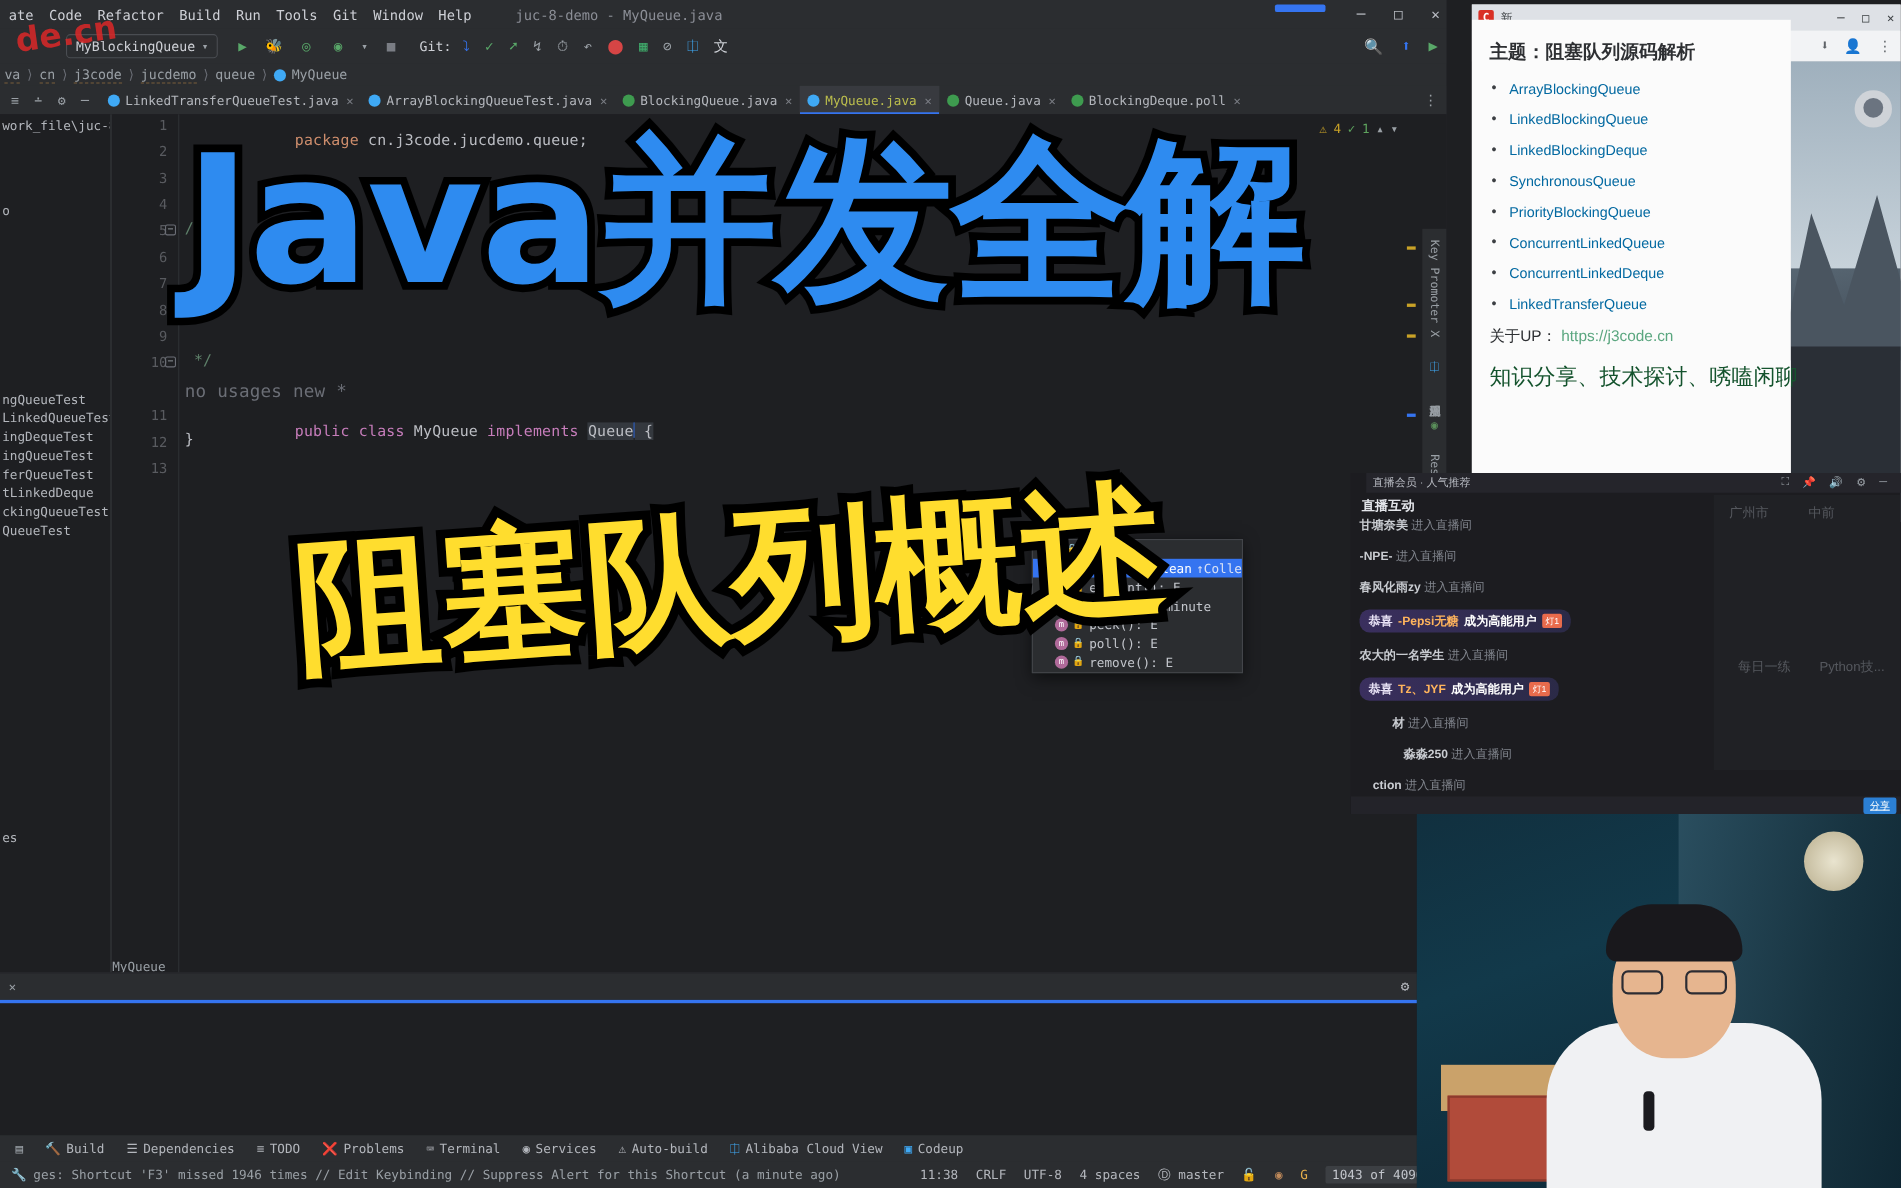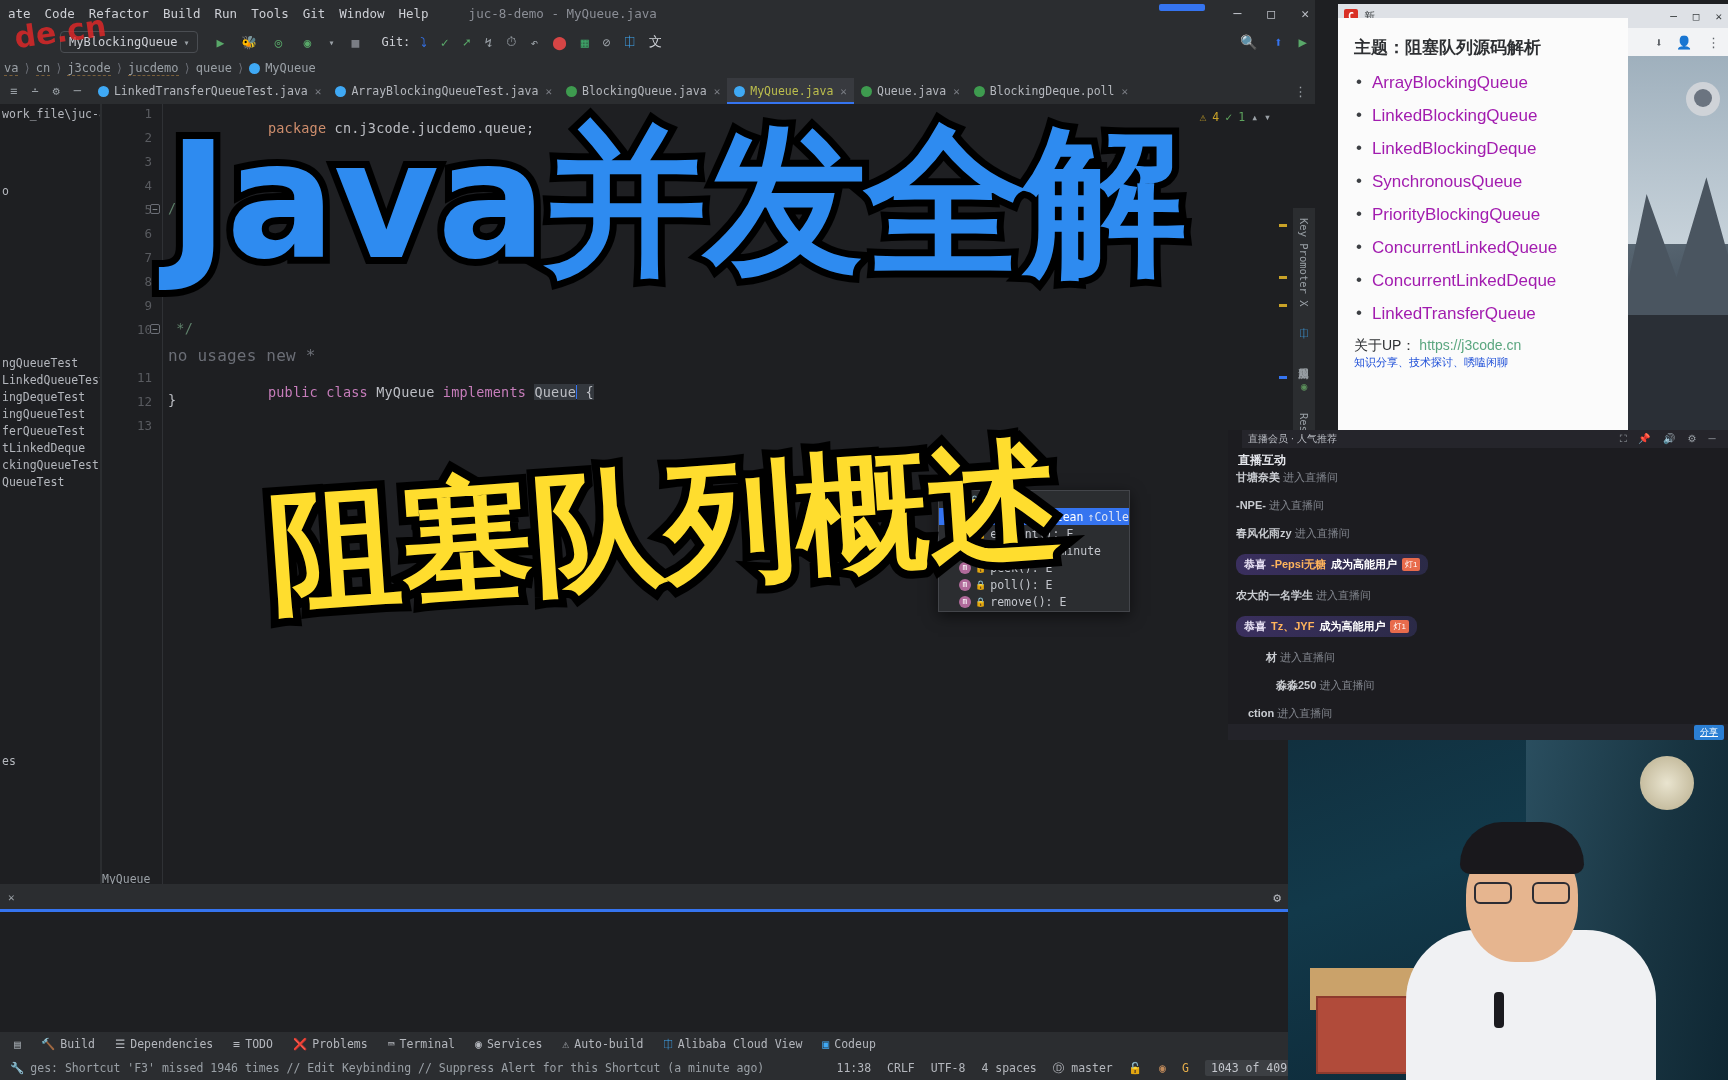--- a/index.html
+++ b/index.html
@@ -177,25 +177,25 @@
   .bw-nav { position: absolute; left: 0; top: 24px; width: 100%; height: 28px; background: #f2f3f5;
             display: flex; align-items: center; gap: 14px; padding-left: 8px; font-size: 13px; color: #5f6368; }
   .bw-nav-right { position: absolute; right: 8px; display: flex; gap: 14px; }
   .slide {
     position: absolute; left: 0; top: 0; width: 290px; height: 430px; background: #fbfbfb;
     padding: 18px 16px 0 16px;
     font-family: "Liberation Sans", sans-serif;
   }
   .slide-title { font-size: 17px; font-weight: bold; color: #2e3033; margin-bottom: 14px; }
   .slide ul { list-style: none; }
-  .slide li { font-size: 17px; color: #a21caf; margin-bottom: 13px; position: relative; padding-left: 18px; white-space: nowrap;}
+  .slide li { font-size: 13px; color: #0369a1; margin-bottom: 13px; position: relative; padding-left: 18px; white-space: nowrap;}
   .slide li::before { content: "\2022"; position: absolute; left: 2px; top: -1px; color: #3c3f43; }
   .slide-about { font-size: 14px; color: #2e3033; margin-top: 8px; white-space: nowrap;}
   .slide-about .url { color: #5aa67f; }
-  .slide-sub { font-size: 11px; color: #1d4ed8; white-space: nowrap;}
+  .slide-sub { font-size: 20px; color: #14532d; margin-top: 14px; white-space: nowrap;}
 
   .bw-photo { position: absolute; left: 290px; top: 52px; width: 100px; height: 418px;
               background: linear-gradient(170deg,#8a9aa8 0%,#5b6a76 40%,#3a4450 70%,#252c34 100%); }
   .bw-photo .sky { position:absolute; left:0; top:0; width:100%; height:45%;
                    background: linear-gradient(180deg,#9fb0bd,#c7d2da); }
   .bw-photo .mt { position: absolute; left: -10px; bottom: 35%; width: 130%; height: 40%;
                   background: #4a5560; clip-path: polygon(0 100%, 22% 20%, 45% 70%, 68% 10%, 100% 100%); }
   .bw-photo .fg { position: absolute; left: 0; bottom: 0; width: 100%; height: 38%; background: #2a2f36; }
   .avatar-circ { position: absolute; right: 8px; top: 78px; width: 34px; height: 34px; border-radius: 50%;
                  background: #cfd3d8; overflow: hidden; }
@@ -634,20 +634,26 @@
       <span class="chat-head-right">
         <span>⛶</span>
         <span>📌</span>
         <span>🔊</span>
         <span>⚙</span>
         <span>─</span>
         <span>✕</span>
       </span>
     </div>
 
+    <div class="chat-right-overlay">
+      <div class="chat-ghost" style="left:14px; top:8px">广州市</div>
+      <div class="chat-ghost" style="left:86px; top:8px">中前</div>
+      <div class="chat-ghost" style="left:22px; top:148px">每日一练</div>
+      <div class="chat-ghost" style="left:96px; top:148px">Python技...</div>
+    </div>
 
     <div class="chat-title">直播互动</div>
 
     <div class="chat-list">
       <div class="cmsg">
         <span class="cname">甘塘奈美</span>
         <span class="cact">进入直播间</span>
       </div>
       <div class="cmsg">
         <span class="cname">-NPE-</span>

